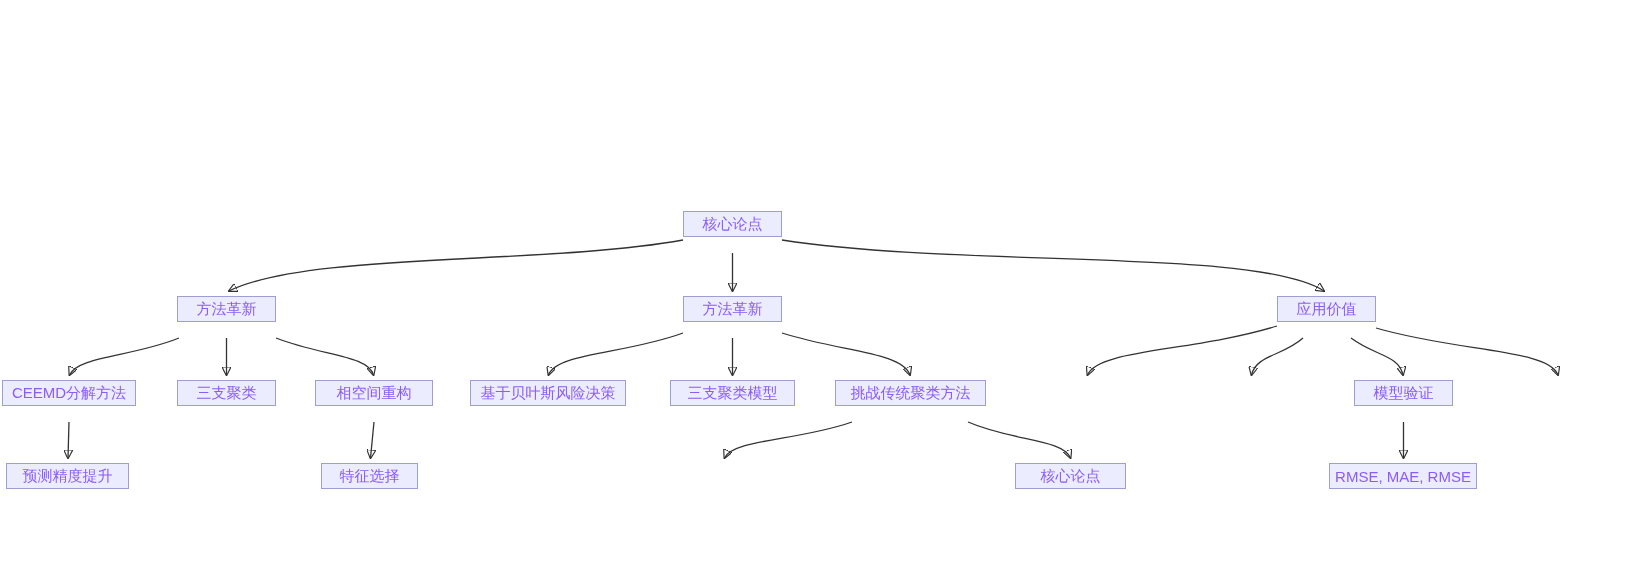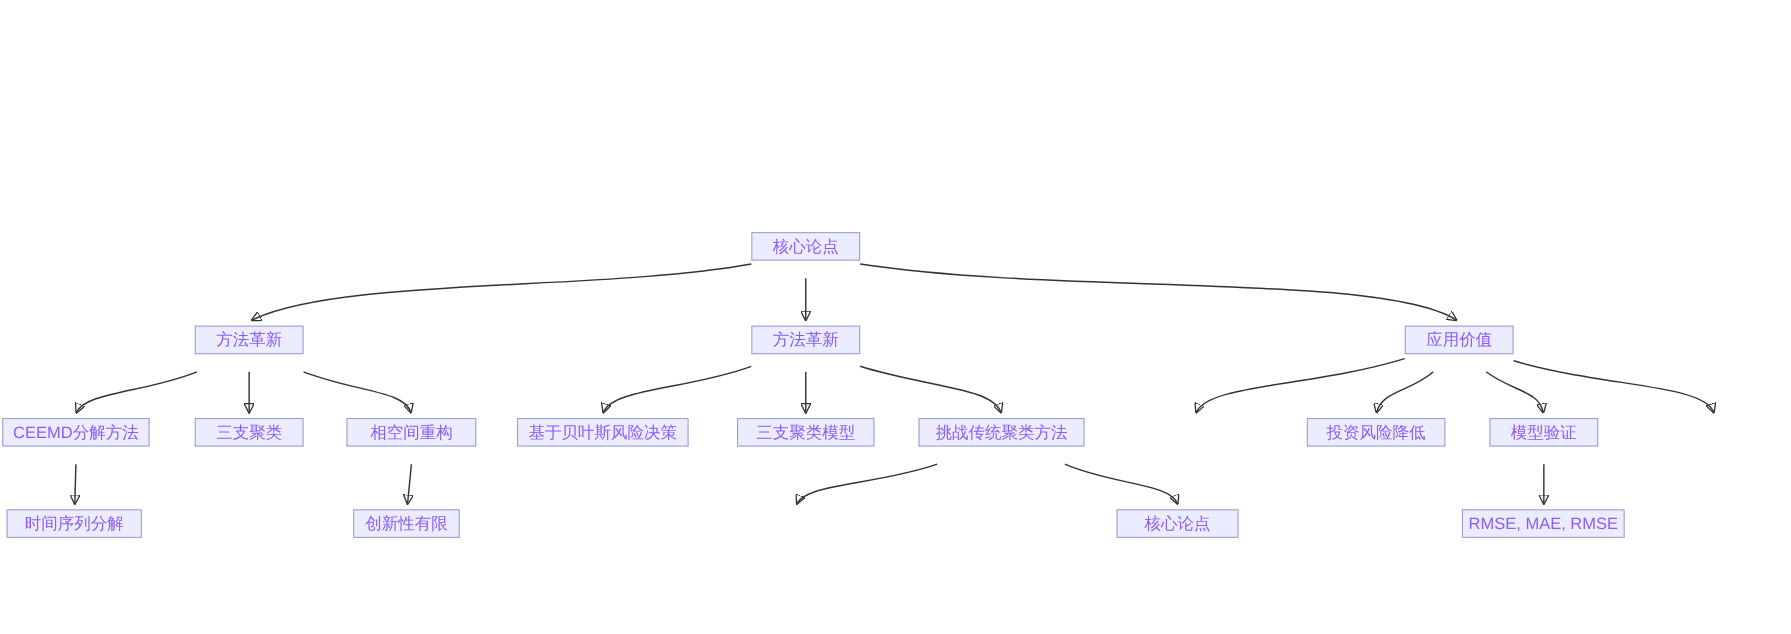--- a/index.html
+++ b/index.html
@@ -79,21 +79,20 @@
   <div class="node" style="left:177px; top:296px; width:99px">方法革新</div>
   <div class="node" style="left:683px; top:296px; width:99px">方法革新</div>
   <div class="node" style="left:1277px; top:296px; width:99px">应用价值</div>
 
   <div class="node" style="left:2px; top:380px; width:134px">CEEMD分解方法</div>
   <div class="node" style="left:177px; top:380px; width:99px">三支聚类</div>
   <div class="node" style="left:315px; top:380px; width:118px">相空间重构</div>
   <div class="node" style="left:470px; top:380px; width:156px">基于贝叶斯风险决策</div>
   <div class="node" style="left:670px; top:380px; width:125px">三支聚类模型</div>
   <div class="node" style="left:835px; top:380px; width:151px">挑战传统聚类方法</div>
-  <div class="node" style="left:1188px; top:380px; width:126px">投资风险降低</div>
   <div class="node" style="left:1354px; top:380px; width:99px">模型验证</div>
 
-  <div class="node" style="left:6px; top:463px; width:123px">时间序列分解</div>
-  <div class="node" style="left:321px; top:463px; width:97px">创新性有限</div>
+  <div class="node" style="left:6px; top:463px; width:123px">预测精度提升</div>
+  <div class="node" style="left:321px; top:463px; width:97px">特征选择</div>
   <div class="node" style="left:1015px; top:463px; width:111px">核心论点</div>
   <div class="node" style="left:1329px; top:463px; width:148px">RMSE, MAE, RMSE</div>
 
 </div>
 
 </body></html>

